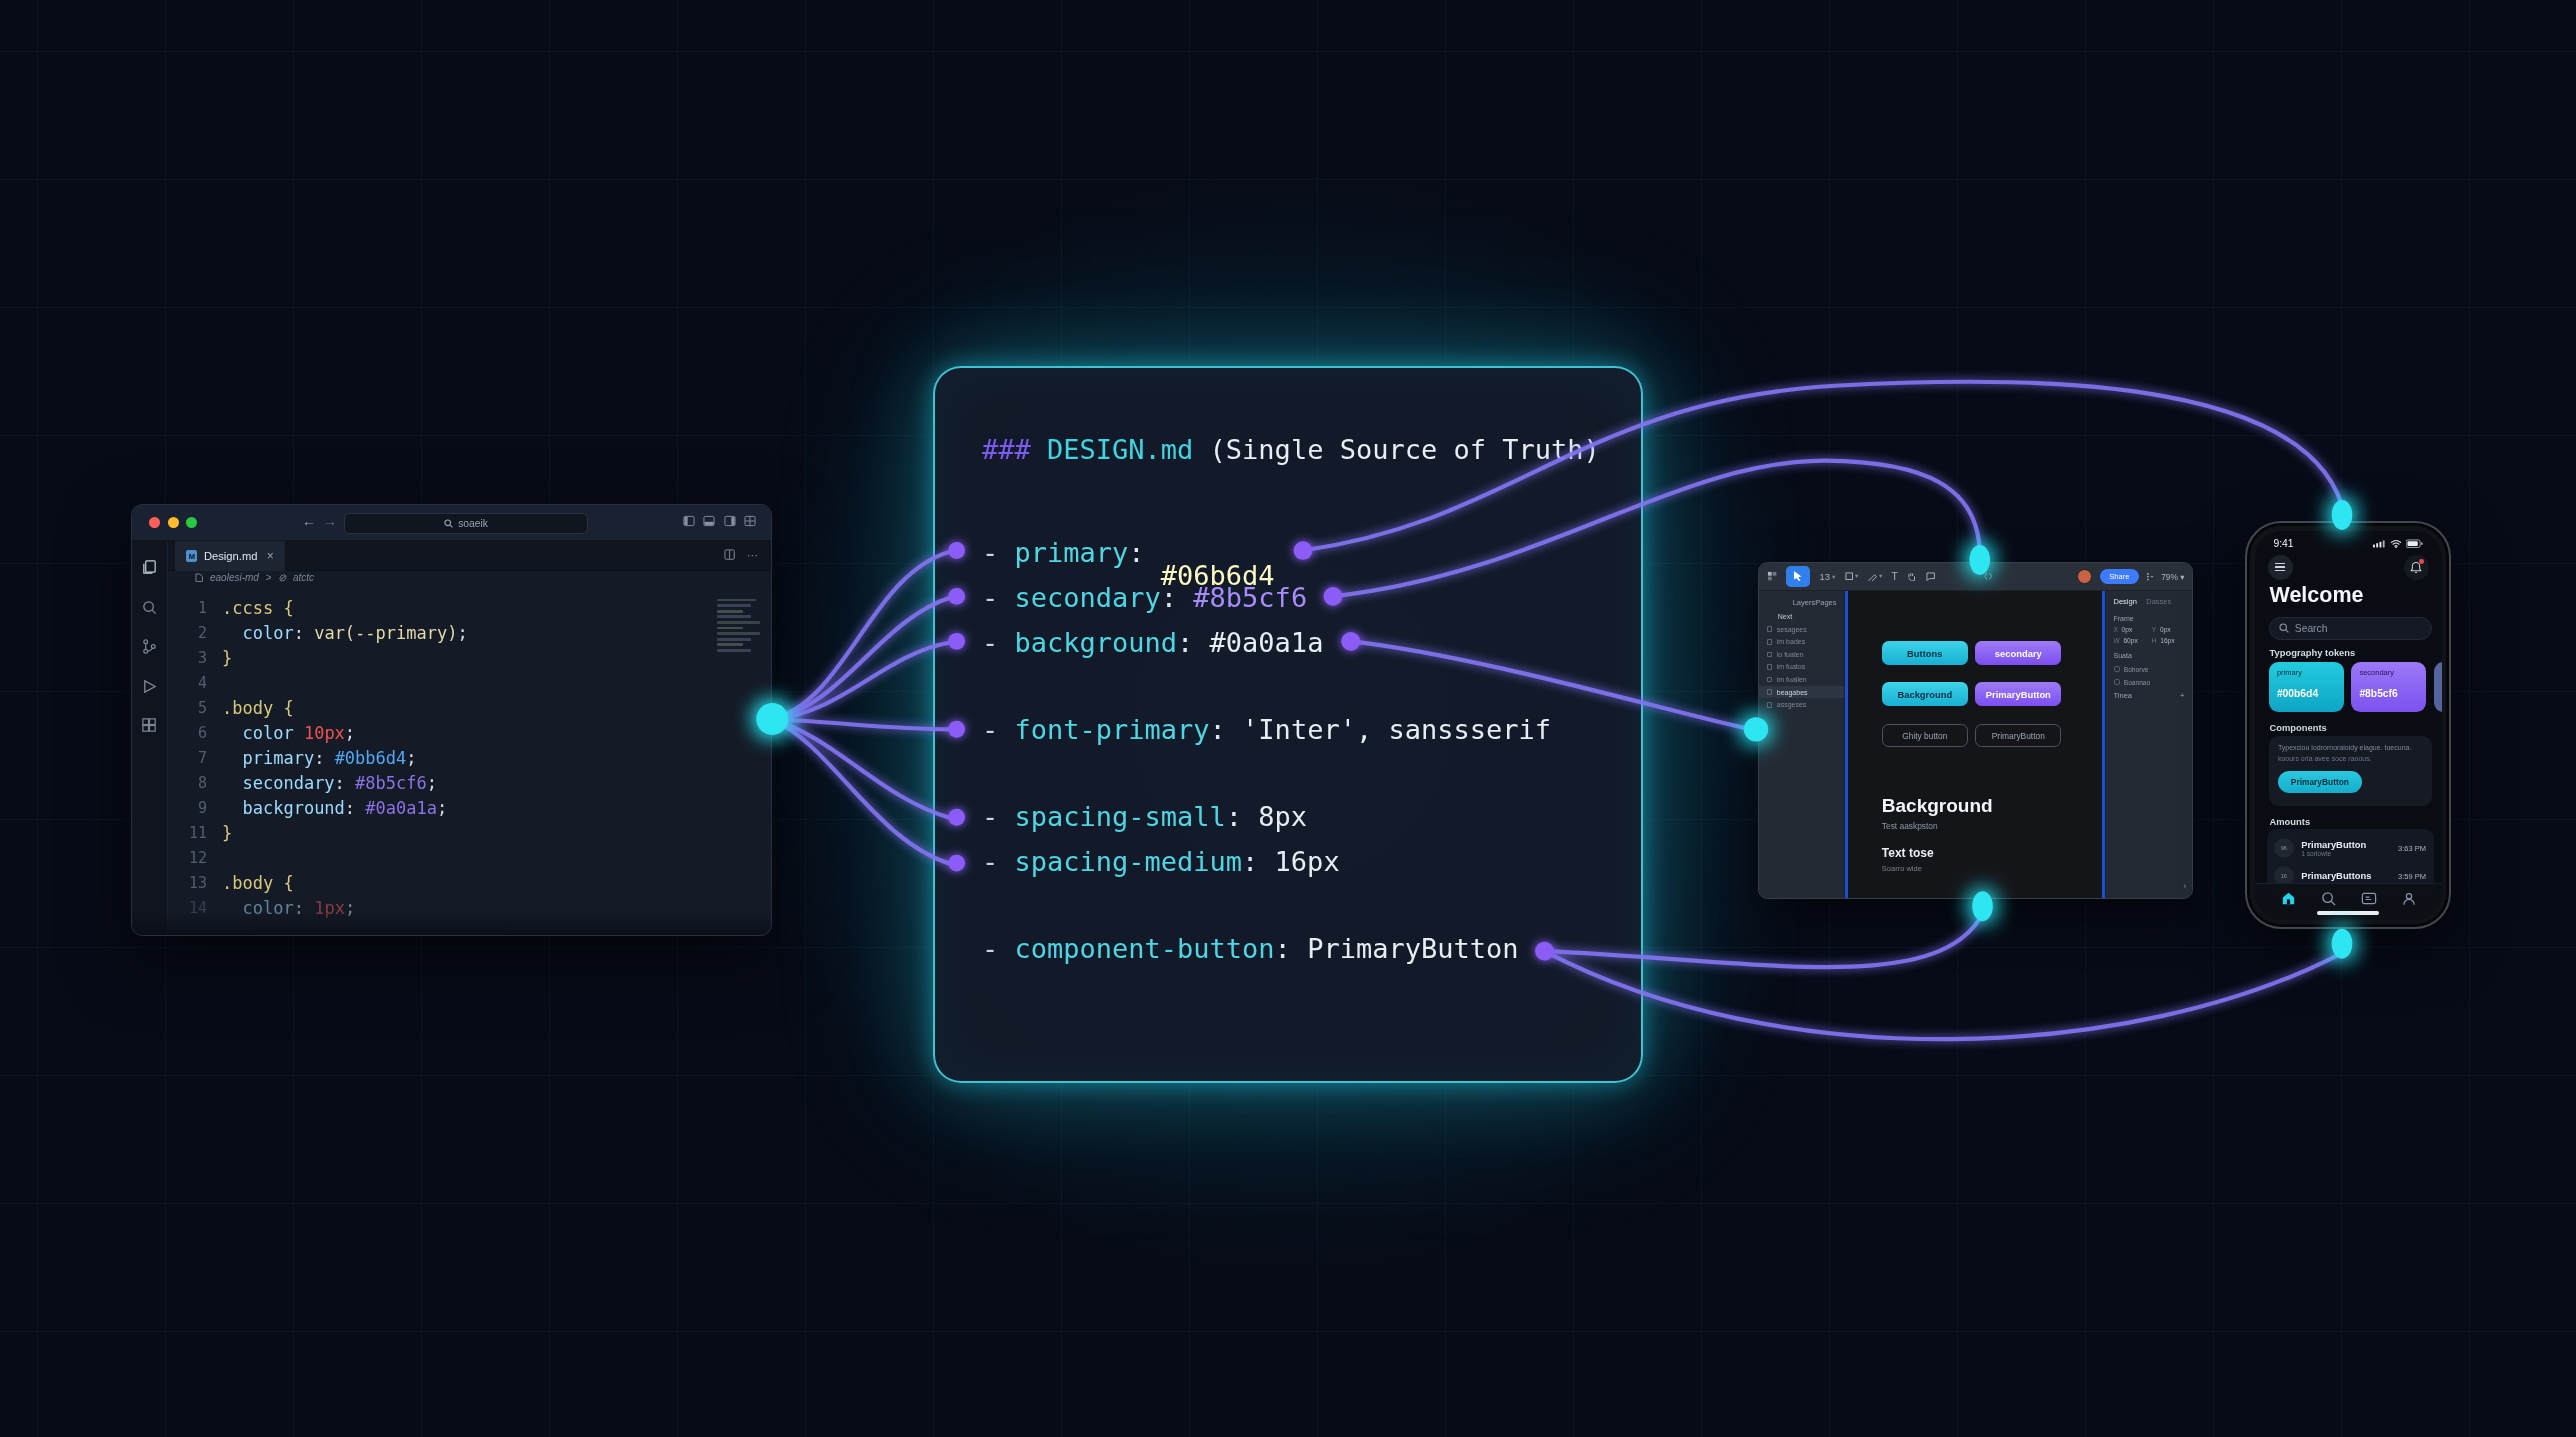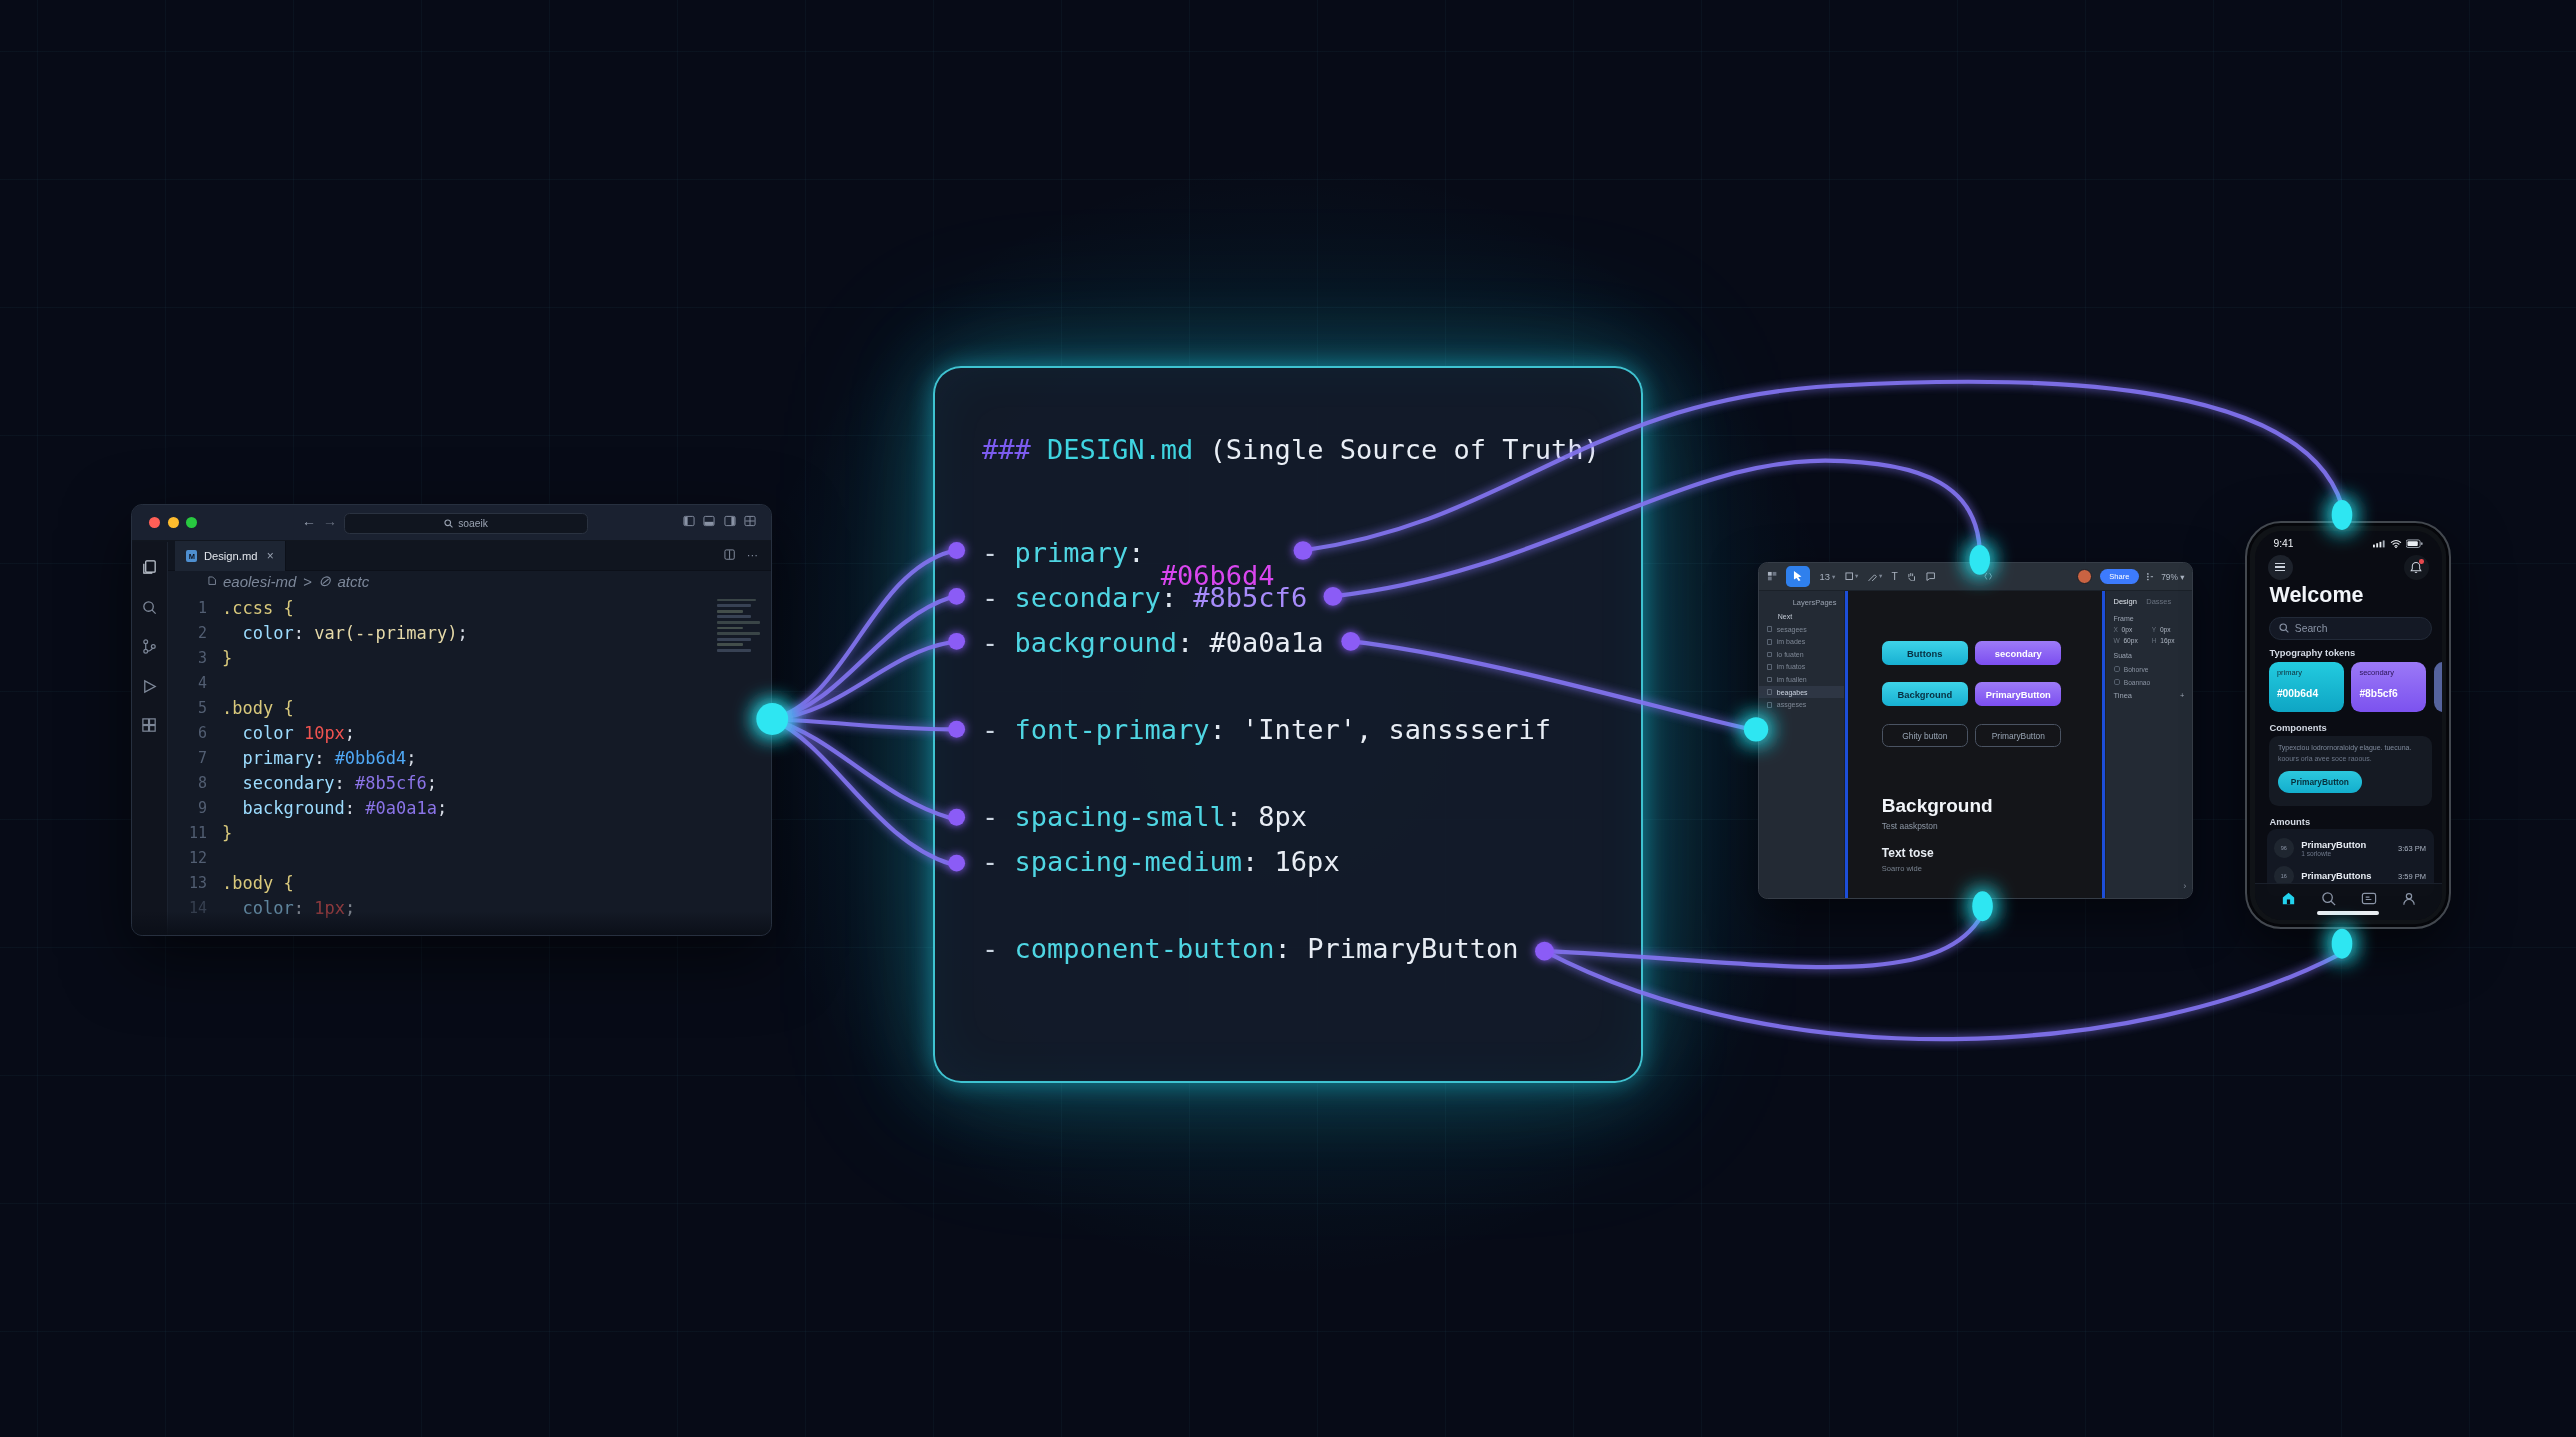--- a/index.html
+++ b/index.html
@@ -27,22 +27,22 @@
     background:#10151f;border:0.9px solid #2a3240;display:flex;align-items:center;justify-content:center;
     gap:4.7px;font-size:10.3px;color:#9aa3b2;}
   .vs-win-icons{position:absolute;right:15px;top:10.3px;display:flex;gap:8.4px;color:#8a93a5;}
   .vs-tabs{position:relative;height:30px;background:#10151f;border-bottom:0.9px solid #0c1019;}
   .vs-tab{position:absolute;left:43px;top:0;height:30px;padding:0 11.2px;background:#1d2533;
     display:flex;align-items:center;gap:6.6px;font-size:11.2px;color:#e2e6ec;border-right:0.9px solid #0c1019;}
   .md-ic{width:11.2px;height:11.2px;border-radius:1.9px;background:#4e8fd0;color:#0d1320;font-size:7.5px;font-weight:bold;
     display:flex;align-items:center;justify-content:center;}
   .tab-x{color:#9aa3b2;font-size:12px;margin-left:2.8px;}
   .tab-right-icons{position:absolute;right:13px;top:7.5px;display:flex;gap:11.2px;color:#8a93a5;font-size:11.2px;}
-  .vs-breadcrumb{position:absolute;left:76px;top:67px;display:flex;gap:6.6px;align-items:center;
-    font-size:15px;color:#7c8799;font-style:italic;}
+  .vs-breadcrumb{position:absolute;left:63px;top:67px;display:flex;gap:6.6px;align-items:center;
+    font-size:10px;color:#7c8799;font-style:italic;}
   .vs-activity{position:absolute;left:0;top:37px;bottom:0;width:36px;background:#10141e;
     border-right:0.9px solid #1c2330;display:flex;flex-direction:column;align-items:center;padding-top:17px;gap:22.5px;}
   .vs-activity svg{display:block;}
   .vs-editor{position:absolute;left:36px;top:90px;right:0;bottom:0;}
   .c-line{display:flex;height:25px;align-items:center;font-size:17px;}
   .c-num{width:39px;text-align:right;color:#525e72;font-size:15px;flex:none;}
   .c-text{margin-left:15px;white-space:pre;}
   .c-line.fade{opacity:.55;}
   .tok-w{color:#d6dbe4;} .tok-y{color:#d9c97c;} .tok-p{color:#9cdcfe;} .tok-n{color:#ef5350;}
   .tok-b{color:#4fa8f5;} .tok-v{color:#8b74e8;} .tok-s{color:#ce9178;} .tok-fn{color:#e5d9a8;}
@@ -58,21 +58,21 @@
   .token-panel{position:absolute;left:933px;top:366px;width:710px;height:717px;border-radius:28px;
     background:rgba(19,27,41,.94);border:2.8px solid rgba(72,226,240,.85);
     box-shadow:0 0 24px rgba(34,211,238,.45),0 0 84px rgba(34,211,238,.28),0 0 168px rgba(34,211,238,.16),
                inset 0 0 56px rgba(34,211,238,.05);}
   .panel-title{position:absolute;left:47px;top:66px;font-size:27px;white-space:pre;}
   .t-hash{color:#7c5cf0;} .t-file{color:#3fd4e0;} .t-rest{color:#e9eef5;}
   .panel-items{position:absolute;left:47px;top:162px;}
   .p-item{height:45px;display:flex;align-items:center;font-size:27px;white-space:pre;}
   .p-item.gap{margin-top:42px;}
   .p-dash{color:#cbd5e1;} .p-lbl{color:#4fd6e3;} .p-colon{color:#dfe6ee;}
-  .v-cyan{color:#d946ef;margin-top:45px;} .v-purple{color:#a78bfa;} .v-white{color:#e8edf4;}
+  .v-cyan{color:#fef9c3;margin-top:45px;} .v-purple{color:#a78bfa;} .v-white{color:#e8edf4;}
 
   
   .figma{position:absolute;left:1758px;top:562px;width:435px;height:337px;border-radius:9.4px;
     background:#1f252e;border:0.9px solid #363d47;box-shadow:0 17px 47px rgba(0,0,0,.5);overflow:hidden;}
   .fg-toolbar{position:absolute;left:0;top:0;right:0;height:28px;background:#293039;
     display:flex;align-items:center;padding:0 7.5px;gap:9.4px;border-bottom:0.9px solid #1b2129;}
   .fg-tool{color:#aab3c0;display:flex;align-items:center;font-size:9.4px;gap:1.9px;}
   .fg-tool.sel{background:#2f80ed;border-radius:4.7px;width:24px;height:20.6px;justify-content:center;color:#fff;}
   .fg-caret{font-size:6.6px;color:#7d8694;}
   .fg-toolbar-right{margin-left:auto;display:flex;align-items:center;gap:7.5px;}

